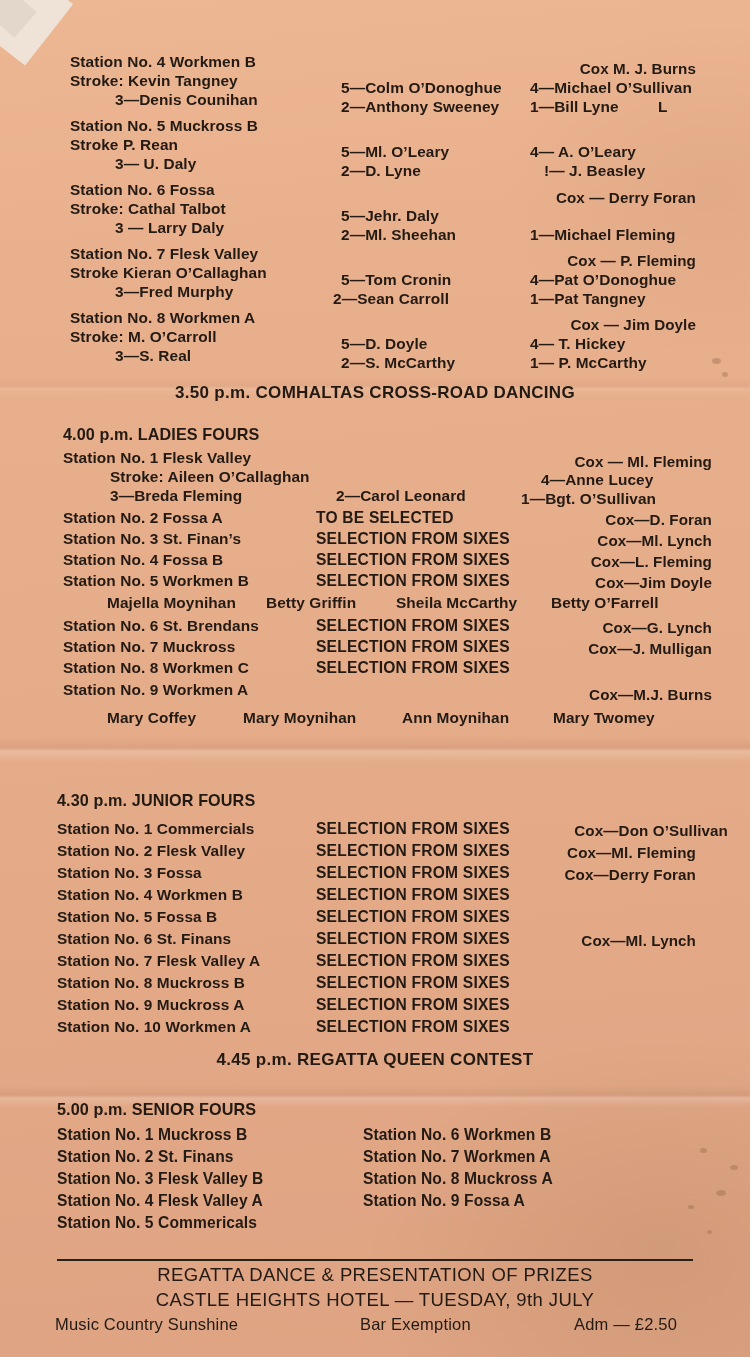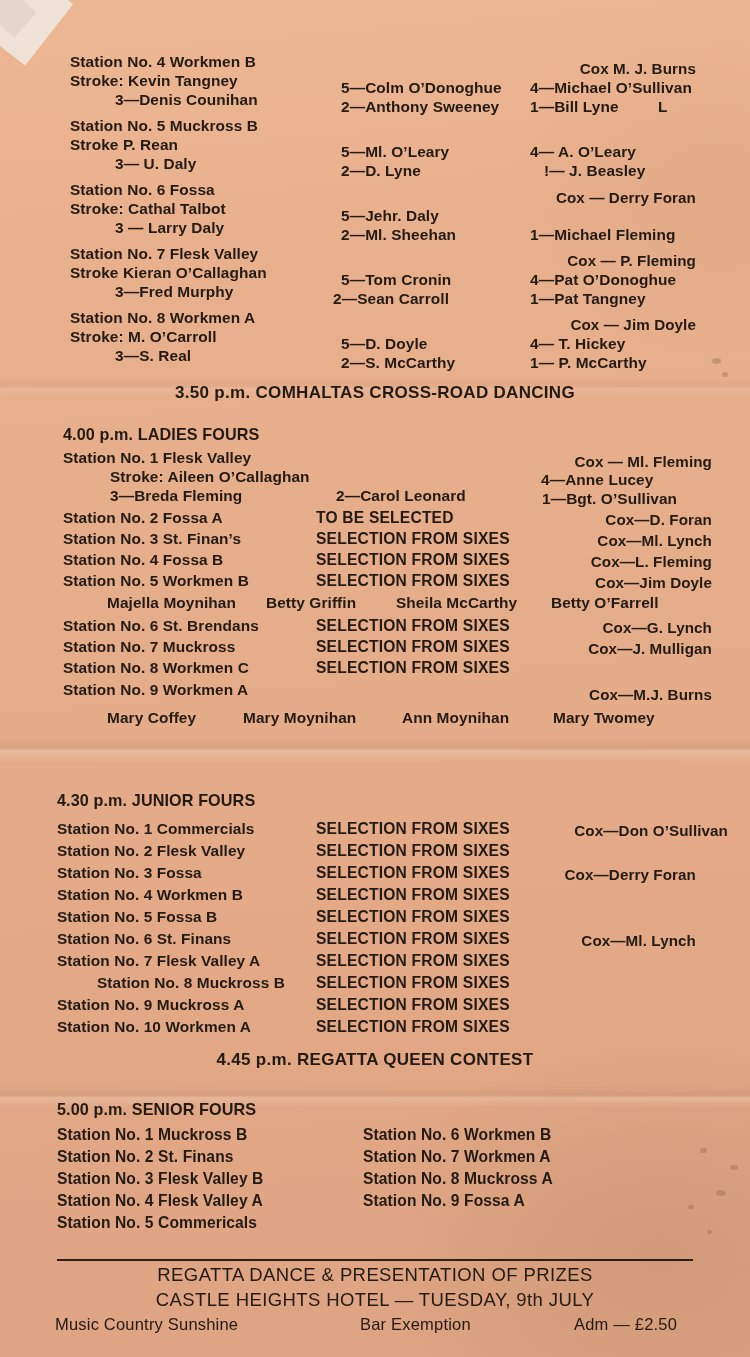--- a/index.html
+++ b/index.html
@@ -158,21 +158,21 @@
   <div class="ln evt ctr" style="left:57px; top:383px; width:636px;">3.50 p.m. COMHALTAS CROSS-ROAD DANCING</div>
 
   <div class="ln hdr" style="left:63px; top:425px;">4.00 p.m.  LADIES FOURS</div>
 
   <div class="ln crew" style="left:63px;  top:449px;">Station No. 1 Flesk Valley</div>
   <div class="ln crew" style="left:110px; top:468px;">Stroke: Aileen O’Callaghan</div>
   <div class="ln crew" style="left:110px; top:487px;">3—Breda Fleming</div>
   <div class="ln crew" style="left:336px; top:487px;">2—Carol Leonard</div>
   <div class="ln cox right" style="left:450px; top:453px; width:262px;">Cox — Ml. Fleming</div>
   <div class="ln crew" style="left:541px; top:471px;">4—Anne Lucey</div>
-  <div class="ln crew" style="left:542px; top:490px;">1—Bgt. O’Sullivan</div>
+  <div class="ln crew" style="left:521px; top:490px;">1—Bgt. O’Sullivan</div>
 
   <div class="ln crew" style="left:63px; top:509px;">Station No. 2 Fossa A</div>
   <div class="ln sel" style="left:316px;top:509px;">TO BE SELECTED</div>
   <div class="ln cox right" style="left:450px;top:511px;width:262px;">Cox—D. Foran</div>
 
   <div class="ln crew" style="left:63px; top:530px;">Station No. 3  St. Finan’s</div>
   <div class="ln sel" style="left:316px;top:530px;">SELECTION FROM SIXES</div>
   <div class="ln cox right" style="left:450px;top:532px;width:262px;">Cox—Ml. Lynch</div>
 
   <div class="ln crew" style="left:63px; top:551px;">Station No. 4  Fossa B</div>
@@ -209,39 +209,40 @@
 
 
   <div class="ln hdr" style="left:57px; top:791px;">4.30 p.m.  JUNIOR FOURS</div>
 
   <div class="ln crew" style="left:57px; top:820px;">Station No. 1 Commercials</div>
   <div class="ln sel" style="left:316px;top:820px;">SELECTION FROM SIXES</div>
   <div class="ln cox right" style="left:450px;top:822px;width:246px;margin-left:32px;">Cox—Don O’Sullivan</div>
 
   <div class="ln crew" style="left:57px; top:842px;">Station No. 2  Flesk Valley</div>
   <div class="ln sel" style="left:316px;top:842px;">SELECTION FROM SIXES</div>
+  <div class="ln cox right" style="left:450px;top:844px;width:246px;">Cox—Ml. Fleming</div>
 
   <div class="ln crew" style="left:57px; top:864px;">Station No. 3  Fossa</div>
   <div class="ln sel" style="left:316px;top:864px;">SELECTION FROM SIXES</div>
   <div class="ln cox right" style="left:450px;top:866px;width:246px;">Cox—Derry Foran</div>
 
   <div class="ln crew" style="left:57px; top:886px;">Station No. 4  Workmen B</div>
   <div class="ln sel" style="left:316px;top:886px;">SELECTION FROM SIXES</div>
 
   <div class="ln crew" style="left:57px; top:908px;">Station No. 5  Fossa B</div>
   <div class="ln sel" style="left:316px;top:908px;">SELECTION FROM SIXES</div>
 
   <div class="ln crew" style="left:57px; top:930px;">Station No. 6  St. Finans</div>
   <div class="ln sel" style="left:316px;top:930px;">SELECTION FROM SIXES</div>
   <div class="ln cox right" style="left:450px;top:932px;width:246px;">Cox—Ml. Lynch</div>
 
   <div class="ln crew" style="left:57px; top:952px;">Station No. 7 Flesk Valley A</div>
   <div class="ln sel" style="left:316px;top:952px;">SELECTION FROM SIXES</div>
 
-  <div class="ln crew" style="left:57px; top:974px;margin-left:40px;">Station No. 8 Muckross B</div>
+  <div class="ln crew" style="left:57px; top:974px;">Station No. 8 Muckross B</div>
   <div class="ln sel" style="left:316px;top:974px;">SELECTION FROM SIXES</div>
 
   <div class="ln crew" style="left:57px; top:996px;">Station No. 9 Muckross A</div>
   <div class="ln sel" style="left:316px;top:996px;">SELECTION FROM SIXES</div>
 
   <div class="ln crew" style="left:57px; top:1018px;">Station No. 10 Workmen A</div>
   <div class="ln sel" style="left:316px;top:1018px;">SELECTION FROM SIXES</div>
 
   <div class="ln evt ctr" style="left:57px; top:1050px; width:636px;">4.45 p.m.  REGATTA QUEEN CONTEST</div>
 

